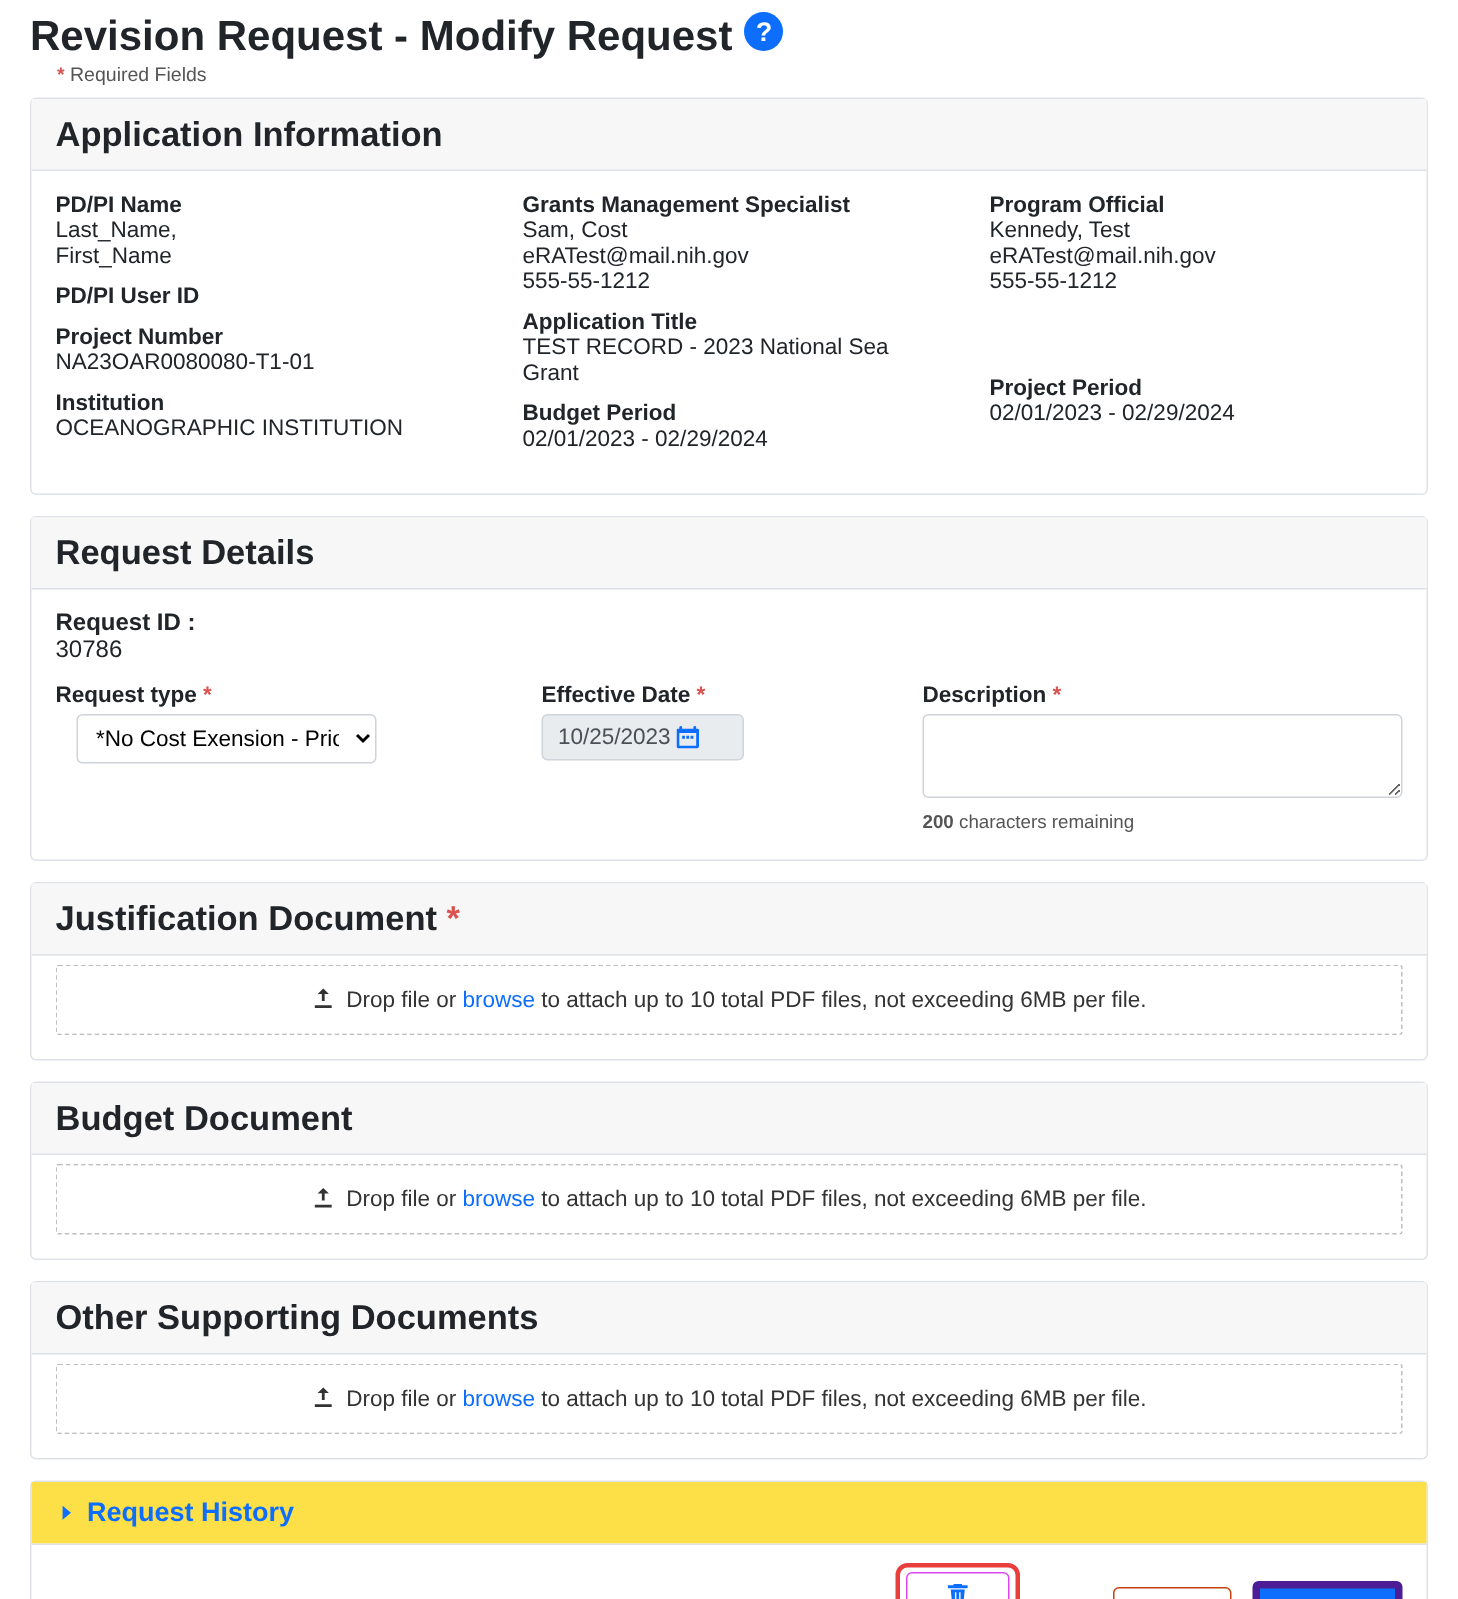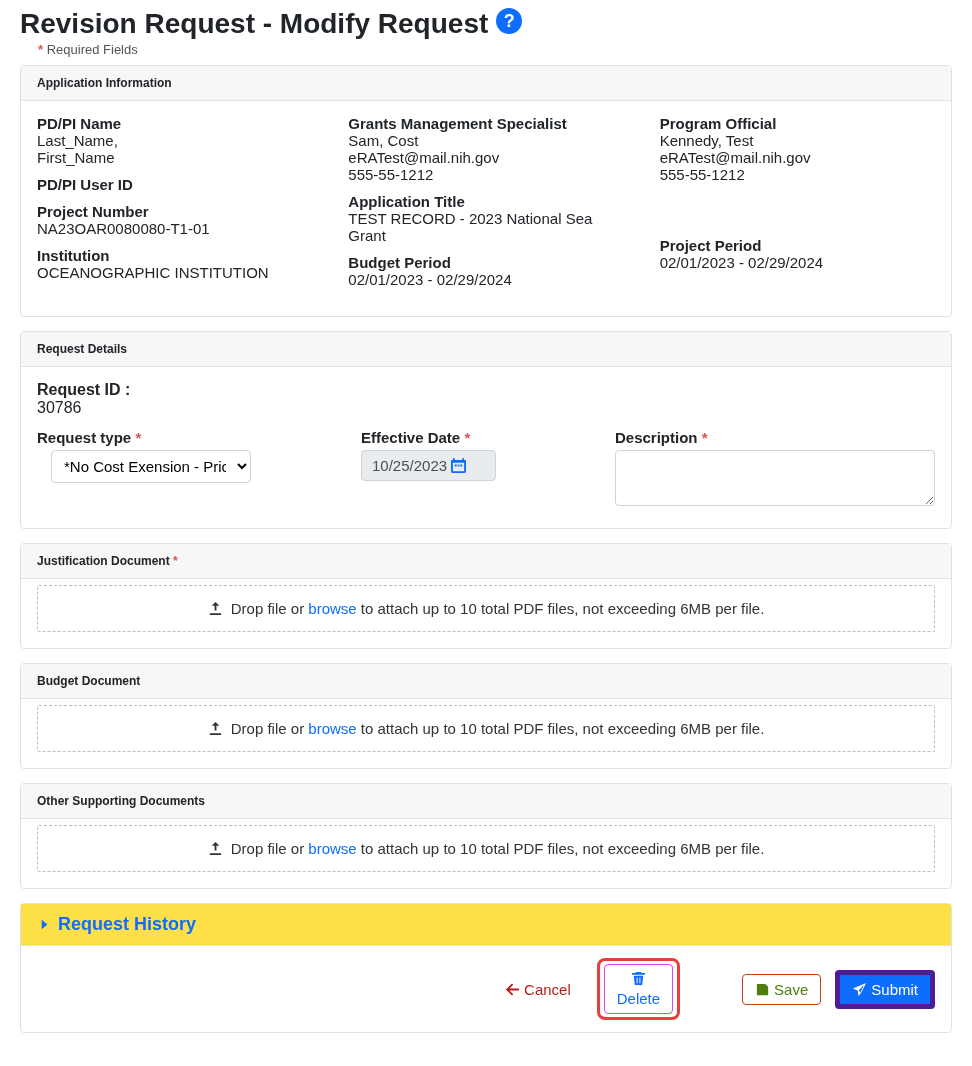--- a/index.html
+++ b/index.html
@@ -39,21 +39,21 @@
   .required-note .ast { color: #d9534f; font-weight: 700; }
   .panel {
     border: 1px solid #dee2e6;
     border-radius: 4px;
     margin-bottom: 14px;
     background: #fff;
   }
   .panel-hdr {
     background: #f7f7f7;
     padding: 10px 16px;
-    font-size: 12px;
+    font-size: 23px;
     font-weight: 600;
     border-bottom: 1px solid #dee2e6;
   }
   .panel-body {
     padding: 14px 16px 18px 16px;
   }
   .grid3 {
     display: grid;
     grid-template-columns: 1fr 1fr 1fr;
     gap: 6px 36px;
@@ -243,20 +243,24 @@
               <path d="M3 0a1 1 0 0 1 1 1v1h8V1a1 1 0 1 1 2 0v1h1a1 1 0 0 1 1 1v11a2 2 0 0 1-2 2H2a2 2 0 0 1-2-2V3a1 1 0 0 1 1-1h1V1a1 1 0 0 1 1-1zM2 5v9h12V5H2zm2 2h2v2H4V7zm3 0h2v2H7V7zm3 0h2v2h-2V7z"></path>
             </svg>
         </div>
       </div>
       <div>
         <label class="form-label">
           <span>Description</span>
           <span class="ast"> *</span>
         </label>
         <textarea style=""></textarea>
+        <div class="char-rem">
+          <b>200</b>
+          <span>characters remaining</span>
+        </div>
       </div>
     </div>
   </div>
 </div>
 
 <div class="panel">
   <div class="panel-hdr">
     <span>Justification Document</span>
     <span class="ast"> *</span>
   </div>

